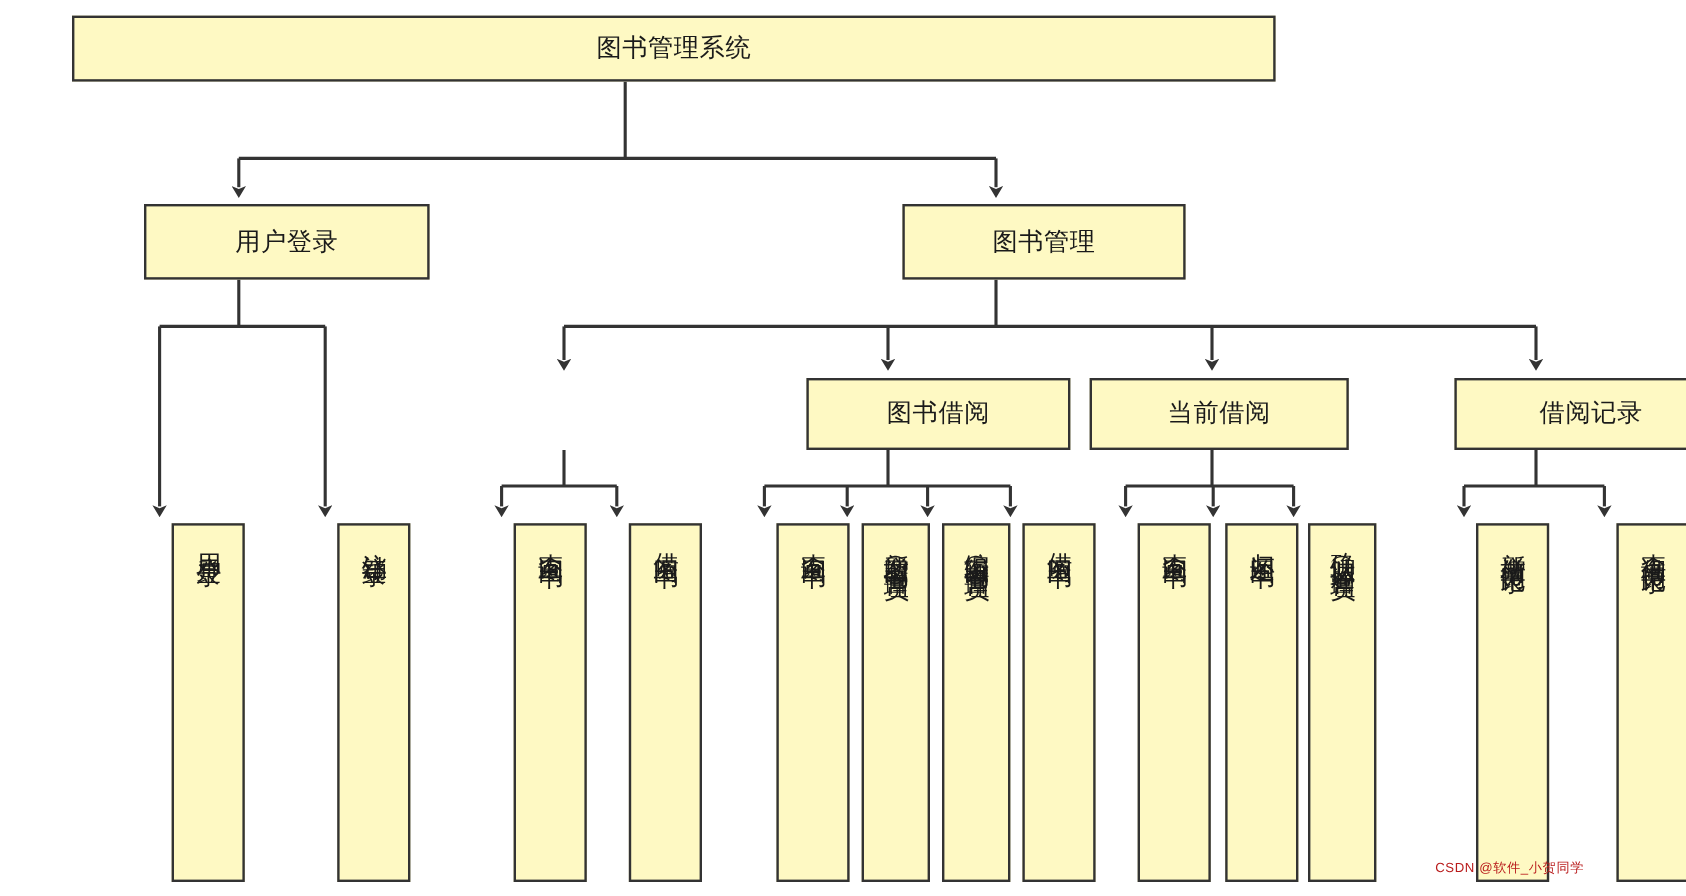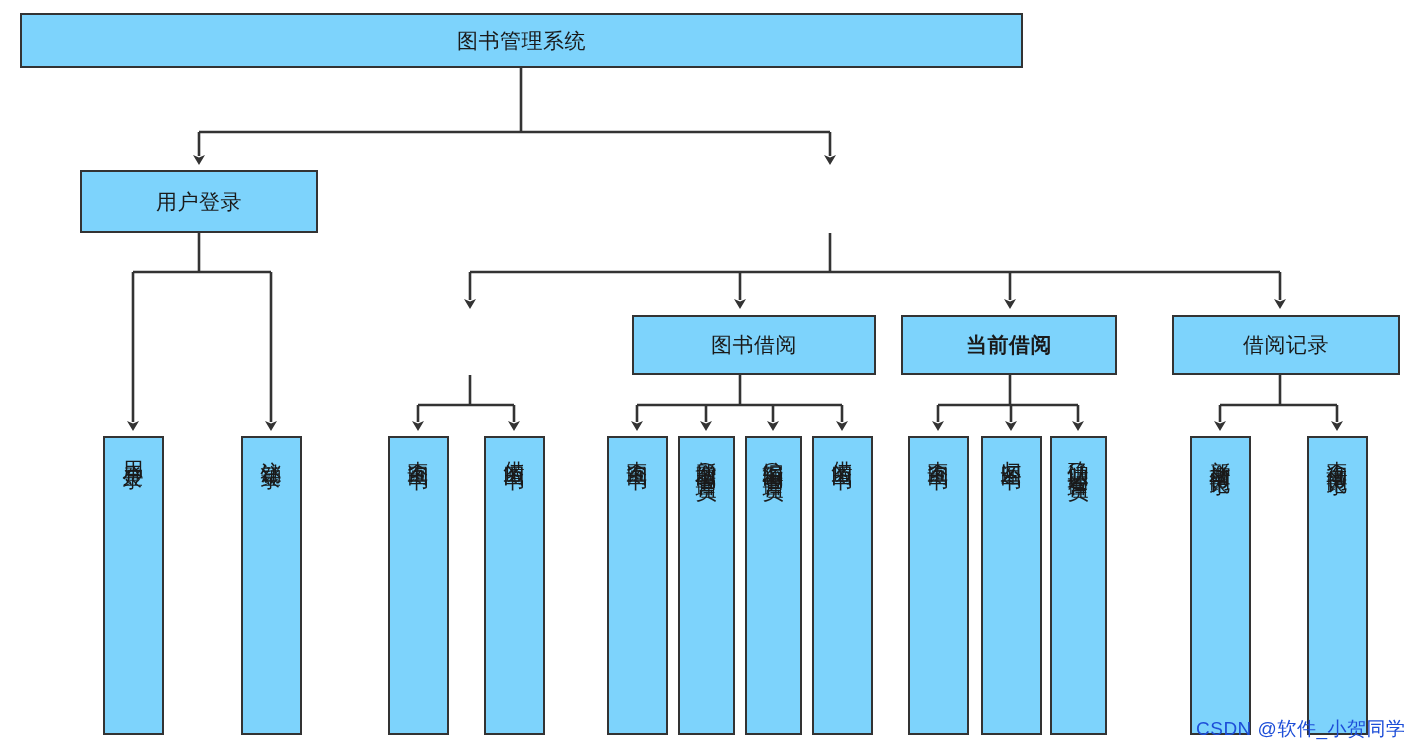--- a/index.html
+++ b/index.html
@@ -21,26 +21,27 @@
     position: absolute;
     left: 0;
     top: 0;
     width: 1405px;
     height: 747px;
     pointer-events: none;
   }
   .node {
     position: absolute;
     box-sizing: border-box;
-    background: #7dd3fc;
+    background: #fef9c3;
     border: 2px solid #333333;
     display: flex;
     align-items: center;
     justify-content: center;
     color: #1a1a1a;
+    margin-left: 40px;
   }
   .node-h {
     font-size: 21px;
     letter-spacing: 0.5px;
     line-height: 1.2;
     white-space: nowrap;
   }
   .node-root .label {
     font-size: 21px;
   }
@@ -52,22 +53,22 @@
   .node-v .label {
     writing-mode: vertical-rl;
     text-orientation: upright;
     font-size: 21px;
     letter-spacing: 3px;
     line-height: 1;
     white-space: nowrap;
   }
   .watermark {
     position: absolute;
-    font-size: 19px;
-    color: #1d4ed8;
+    font-size: 11px;
+    color: #b91c1c;
     white-space: nowrap;
     letter-spacing: 0.5px;
   }
 </style>
 </head>
 <body>
 
 <div id="diagram-root">
 
   <svg id="edges" viewBox="0 0 1405 747" width="1405" height="747" xmlns="http://www.w3.org/2000/svg">
@@ -121,25 +122,28 @@
     </g>
   </svg>
 
   <div class="node node-h node-root" style="left:20px; top:13px; width:1003px; height:55px;">
     <span class="label">图书管理系统</span>
   </div>
 
   <div class="node node-h" style="left:80px; top:170px; width:238px; height:63px;">
     <span class="label">用户登录</span>
   </div>
+  <div class="node node-h" style="left:712px; top:170px; width:236px; height:63px;">
+    <span class="label">图书管理</span>
+  </div>
 
-  <div class="node node-h" style="left:632px; top:315px; width:244px; height:60px;">
+  <div class="node node-h" style="left:632px; top:315px; width:220px; height:60px;">
     <span class="label">图书借阅</span>
   </div>
-  <div class="node node-h" style="left:901px; top:315px; width:216px; height:60px;font-weight:bold;">
+  <div class="node node-h" style="left:868px; top:315px; width:216px; height:60px;">
     <span class="label">当前借阅</span>
   </div>
   <div class="node node-h" style="left:1172px; top:315px; width:228px; height:60px;">
     <span class="label">借阅记录</span>
   </div>
 
   <div class="node node-v" style="left:103px; top:436px; width:61px; height:299px;">
     <span class="label">用户登录</span>
   </div>
   <div class="node node-v" style="left:241px; top:436px; width:61px; height:299px;">

